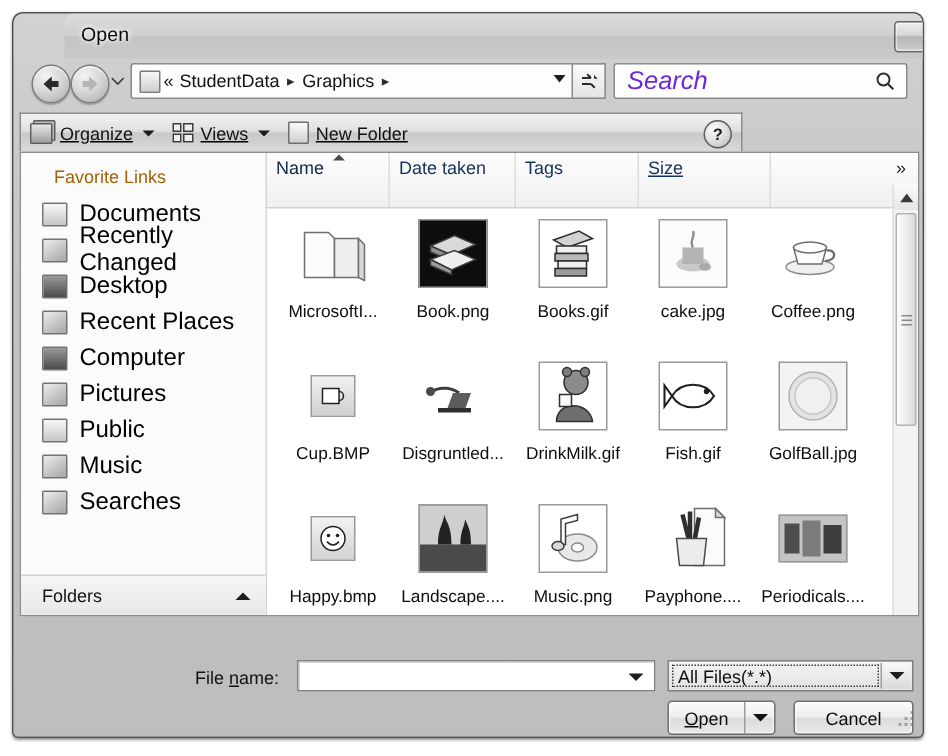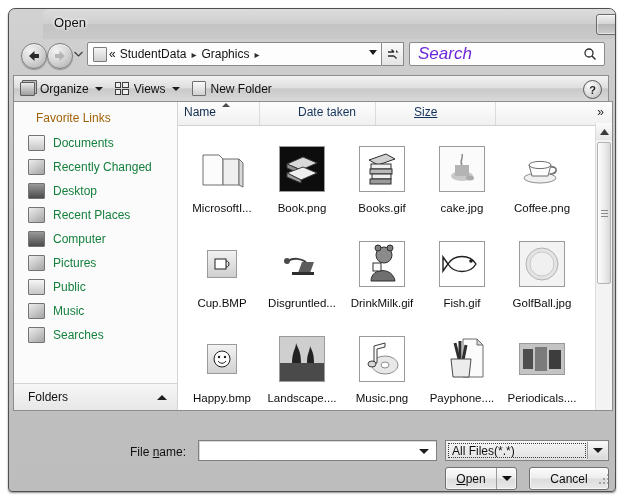--- a/index.html
+++ b/index.html
@@ -142,26 +142,26 @@
     font-style: italic;
     font-size: 17px;
     color: #6d28d9;
   }
   .search-mag { position: absolute; right: 7px; top: 4px; }
 
   
   .toolbar {
     position: absolute;
     left: 4px; top: 66px;
-    width: 596px; height: 26px;
+    width: 482px; height: 26px;
     box-sizing: border-box;
     border: 1px solid #8d8d8d;
     border-bottom: none;
     background: linear-gradient(180deg, #f2f2f2 0%, #dfdfdf 46%, #c9c9c9 52%, #d9d9d9 100%);
-    display: flex; 
+    display: flex;  text-decoration: underline;
   }
   .tb-item {
     display: flex; align-items: center;
     height: 100%;
     padding: 0 6px;
     font-size: 12px; color: #111;
     white-space: nowrap;
   }
   .tb-caret {
     width: 0; height: 0;
@@ -231,22 +231,22 @@
   .fav-header {
     padding: 9px 0 6px 22px;
     font-size: 12px;
     color: #a16207;
   }
   .fav-list { flex: 1 1 auto; }
   .fav-item {
     height: 24px;
     display: flex; align-items: center;
     padding-left: 14px;
-    font-size: 12px;
-    color: #15803d;
+    font-size: 16px;
+    color: #000000;
   }
   .fav-ico {
     width: 15px; height: 14px;
     margin-right: 8px;
     flex: 0 0 auto;
     border: 1px solid #737373;
     border-radius: 1px;
     background: linear-gradient(180deg,#f7f7f7 0%,#c6c6c6 100%);
   }
   .fav-ico.dark  { background: linear-gradient(180deg,#9a9a9a 0%,#4b4b4b 100%); }
@@ -268,26 +268,25 @@
   }
 
   
   .listpane {
     flex: 1 1 auto;
     position: relative;
     background: #fff;
     overflow: hidden;
   }
   .colhead {
-    height: 24px;
+    height: 37px;
     display: flex;
     background: linear-gradient(180deg,#fdfdfd 0%,#f0f0f0 100%);
     border-bottom: 1px solid #d2d2d2;
     box-sizing: border-box;
-    gap: 32px;
   }
   .col {
     box-sizing: border-box;
     border-right: 1px solid #dcdcdc;
     padding: 3px 0 0 6px;
     font-size: 12px;
     color: #14335c;
     position: relative;
     white-space: nowrap;
     overflow: hidden;
@@ -620,20 +619,23 @@
     </div>
 
     <div class="listpane">
       <div class="colhead">
         <div class="col name">
           <span>Name</span>
           <span class="sort-caret"></span>
         </div>
         <div class="col date">
           <span>Date taken</span>
+        </div>
+        <div class="col tags">
+          <span>Tags</span>
         </div>
         <div class="col size">
           <span>Size</span>
         </div>
         <div class="col more">»</div>
       </div>
 
       <div class="grid">
 
         <div class="grid-row">

